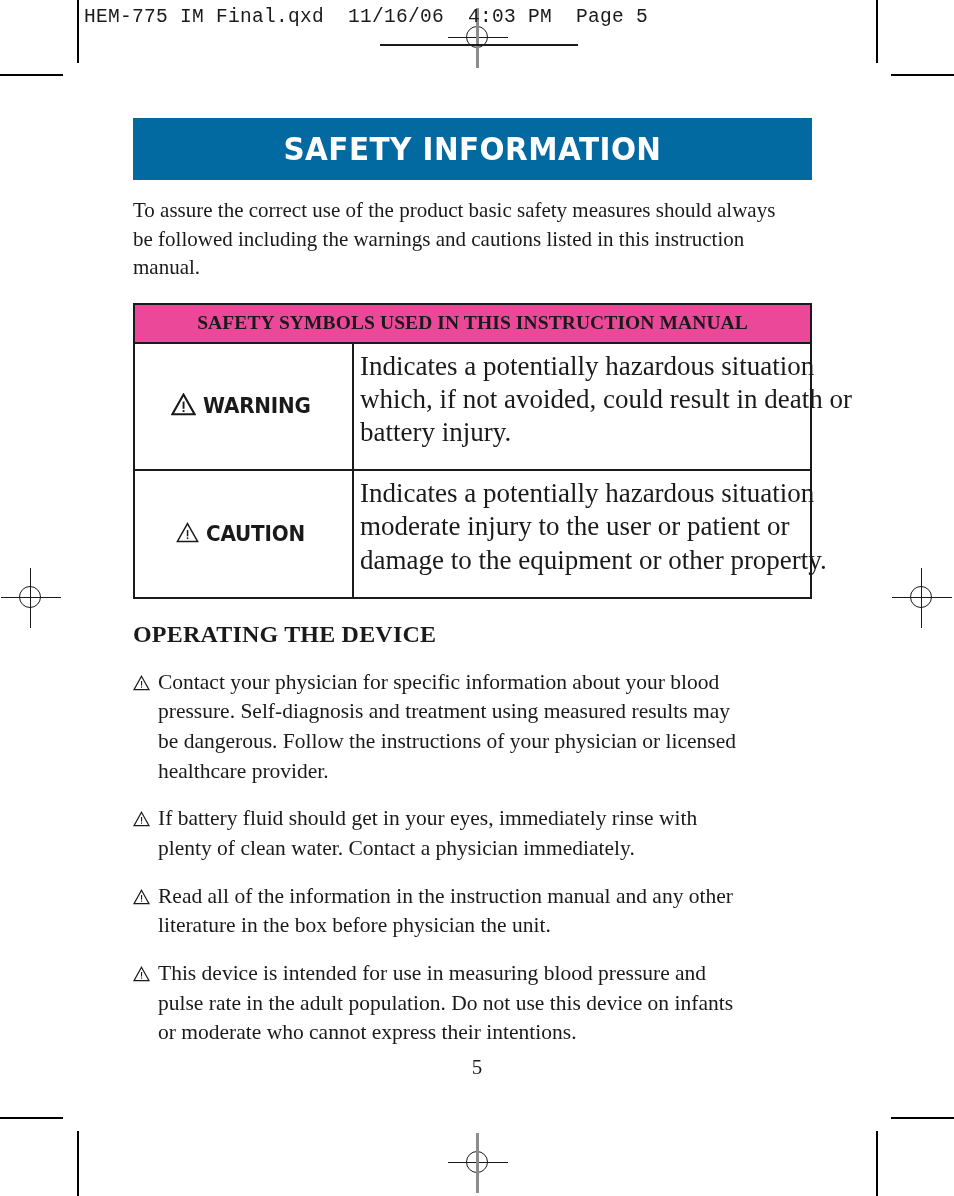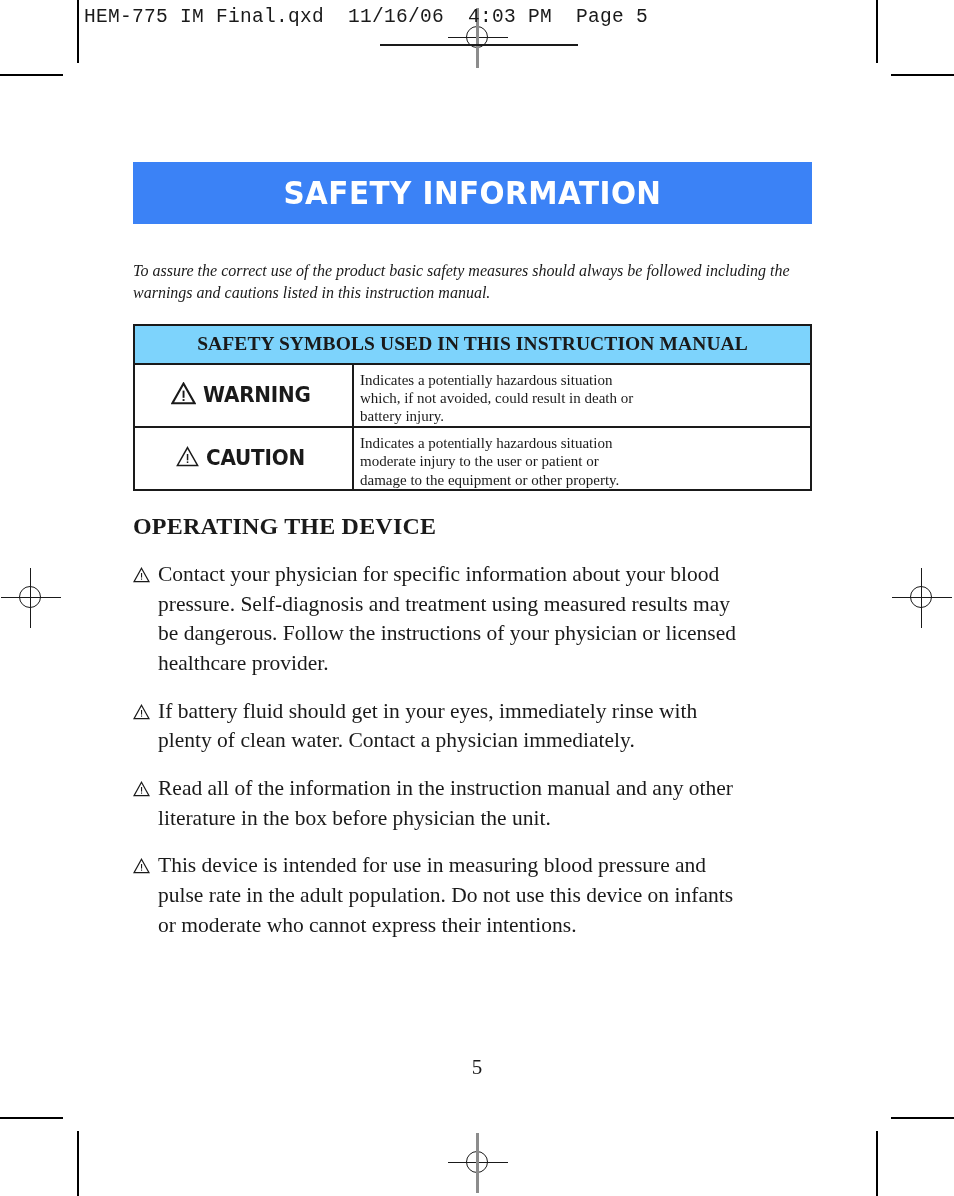--- a/index.html
+++ b/index.html
@@ -70,55 +70,53 @@
 
   
   .content {
     position: absolute;
     left: 133px;
     top: 118px;
     width: 679px;
   }
 
   .title-bar {
-    background: #3b82f6;
+    background: #0369a1;
     color: #ffffff;
     height: 62px;
     display: flex;
     align-items: center;
     justify-content: center;
-    margin-top: 44px;
   }
   .title-bar span {
     font-family: "DejaVu Sans", sans-serif;
     font-weight: bold;
     font-size: 32px;
     letter-spacing: 0.5px;
     transform: scaleX(0.92);
     transform-origin: center;
   }
 
   .intro {
-    margin-top: 36px;
-    font-style: italic;
-    font-size: 16px;
+    margin-top: 16px;
+    font-size: 21px;
     line-height: 1.36;
     width: 660px;
   }
 
   
   .sym-table {
     margin-top: 20px;
     border: 2.5px solid #1a1a1a;
     border-collapse: collapse;
     width: 679px;
     box-sizing: border-box;
   }
   .sym-table .thead-cell {
-    background: #7dd3fc;
+    background: #ec4899;
     border-bottom: 2.5px solid #1a1a1a;
     text-align: center;
     font-weight: bold;
     font-size: 19.5px;
     padding: 7px 4px 8px;
     letter-spacing: 0.1px;
   }
   .sym-row { display: flex; }
   .sym-row + .sym-row { border-top: 2.5px solid #1a1a1a; }
   .sym-label-cell {
@@ -126,22 +124,22 @@
     flex: 0 0 219px;
     border-right: 2.5px solid #1a1a1a;
     box-sizing: border-box;
     display: flex;
     align-items: center;
     justify-content: center;
     padding: 8px 2px;
   }
   .sym-desc-cell {
     flex: 1 1 auto;
-    padding: 6px 8px 0 6px;
-    font-size: 15px;
+    padding: 6px 8px 20px 6px;
+    font-size: 27px;
     line-height: 1.23;
   }
   .sym-desc-cell div { white-space: nowrap; }
 
   .sig-word {
     font-family: "DejaVu Sans", sans-serif;
     font-weight: bold;
     font-size: 21px;
     letter-spacing: -0.2px;
     margin-left: 7px;

